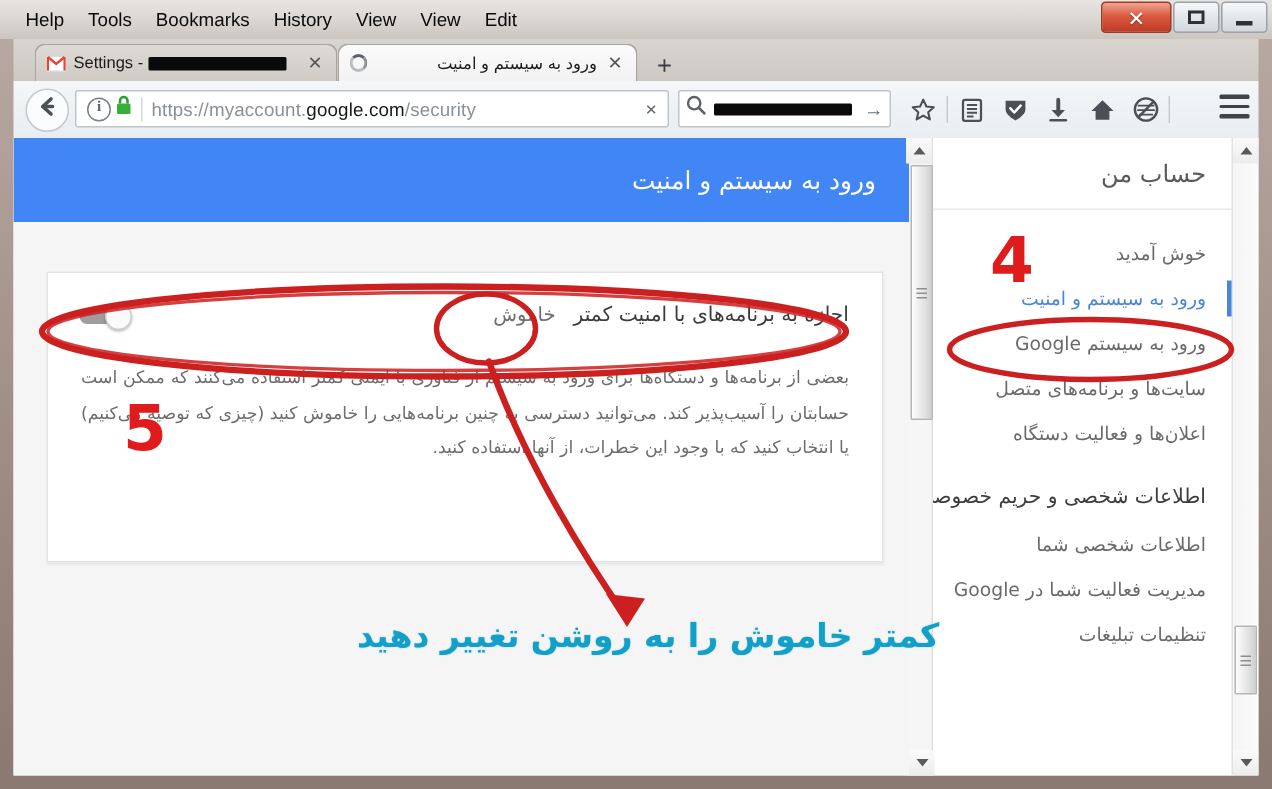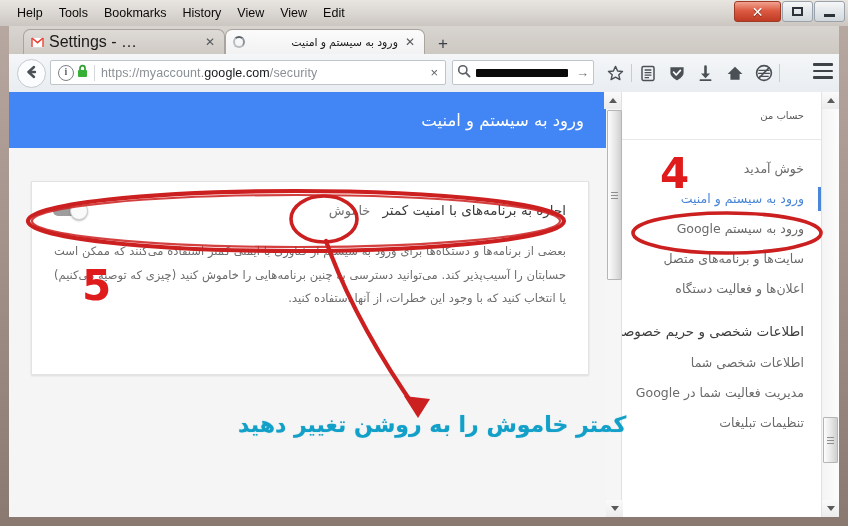--- a/index.html
+++ b/index.html
@@ -76,21 +76,21 @@
     width:13px;height:11px;flex:0 0 auto;position:relative;
   }
   .tab-favicon-gmail svg{display:block;}
   .tab-spinner{
     width:12px;height:12px;flex:0 0 auto;border-radius:50%;
     border:2px solid #b9bdc2;border-top-color:#5a6168;border-right-color:#8d9399;
     box-sizing:border-box;
   }
   .tab-title{
     flex:1 1 auto;overflow:hidden;white-space:nowrap;text-overflow:ellipsis;
-    font-size:16px;
+    font-size:11px;
   }
   .tab-title.rtl{direction:rtl;text-align:right;font-size:11px;}
   .redact{
     display:inline-block;height:9px;background:#0a0a0a;border-radius:1px;
     vertical-align:middle;
   }
   .tab-close{
     flex:0 0 auto;width:14px;height:14px;color:#55595d;font-size:12px;
     display:flex;align-items:center;justify-content:center;line-height:1;
   }
@@ -198,21 +198,21 @@
     position:absolute;right:0;top:0;width:216px;height:425px;
     background:#fff;border-left:1px solid #e4e4e4;
     overflow:hidden;
   }
   .gs-head{
     height:48px;border-bottom:1px solid #e8e8e8;
     display:flex;align-items:center;justify-content:flex-start;
     padding:0 18px;box-sizing:border-box;
   }
   .gs-head-title{
-    font-size:10px;color:#5b5b5b;font-family:"DejaVu Sans",sans-serif;
+    font-size:16px;color:#5b5b5b;font-family:"DejaVu Sans",sans-serif;
     letter-spacing:.2px;
   }
   .gs-list{padding-top:14px;}
   .gs-item{
     position:relative;height:30px;line-height:30px;
     padding:0 18px;box-sizing:border-box;
     font-size:12.5px;color:#6a6a6a;
     font-family:"DejaVu Sans",sans-serif;
     white-space:nowrap;overflow:hidden;
   }

